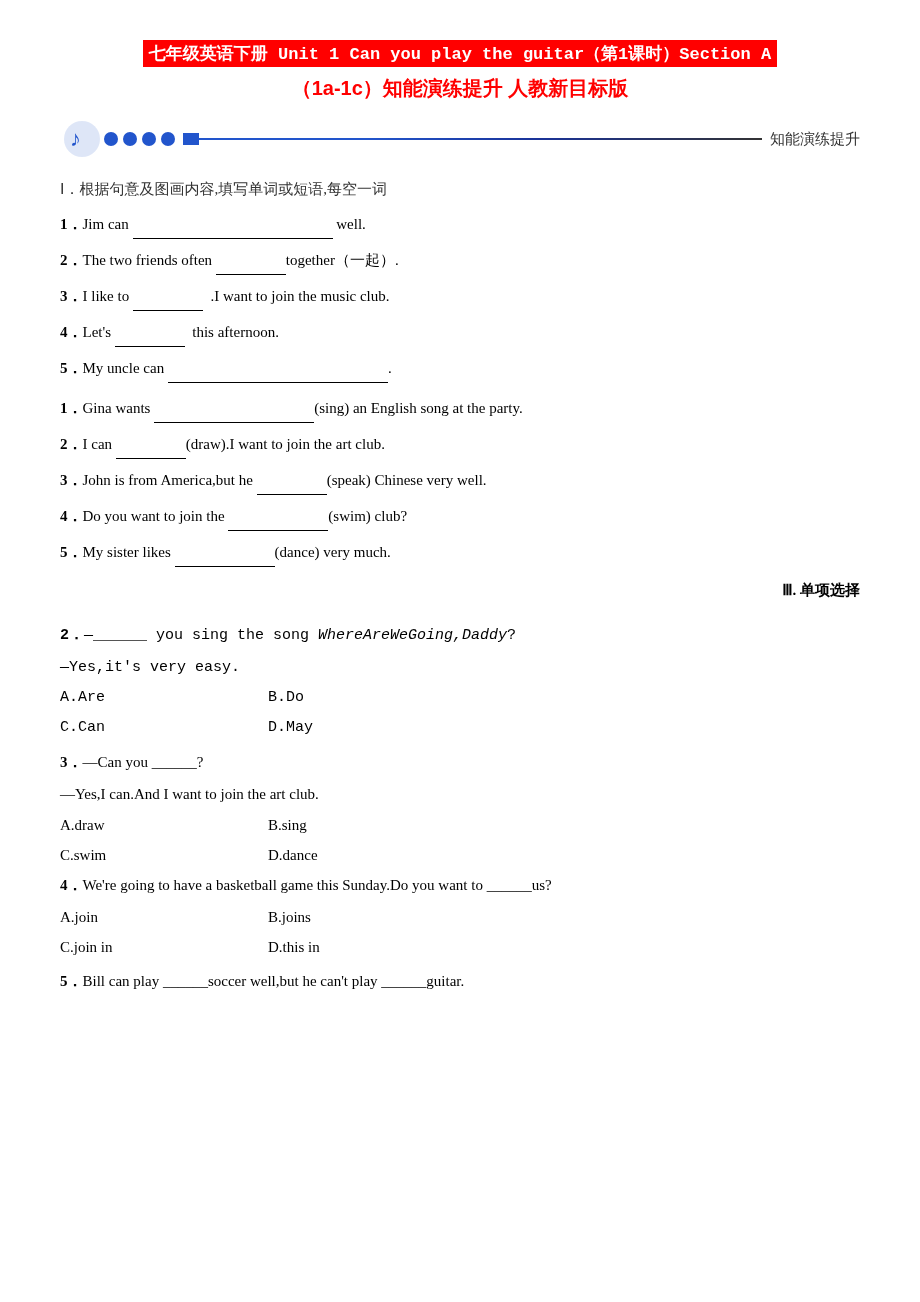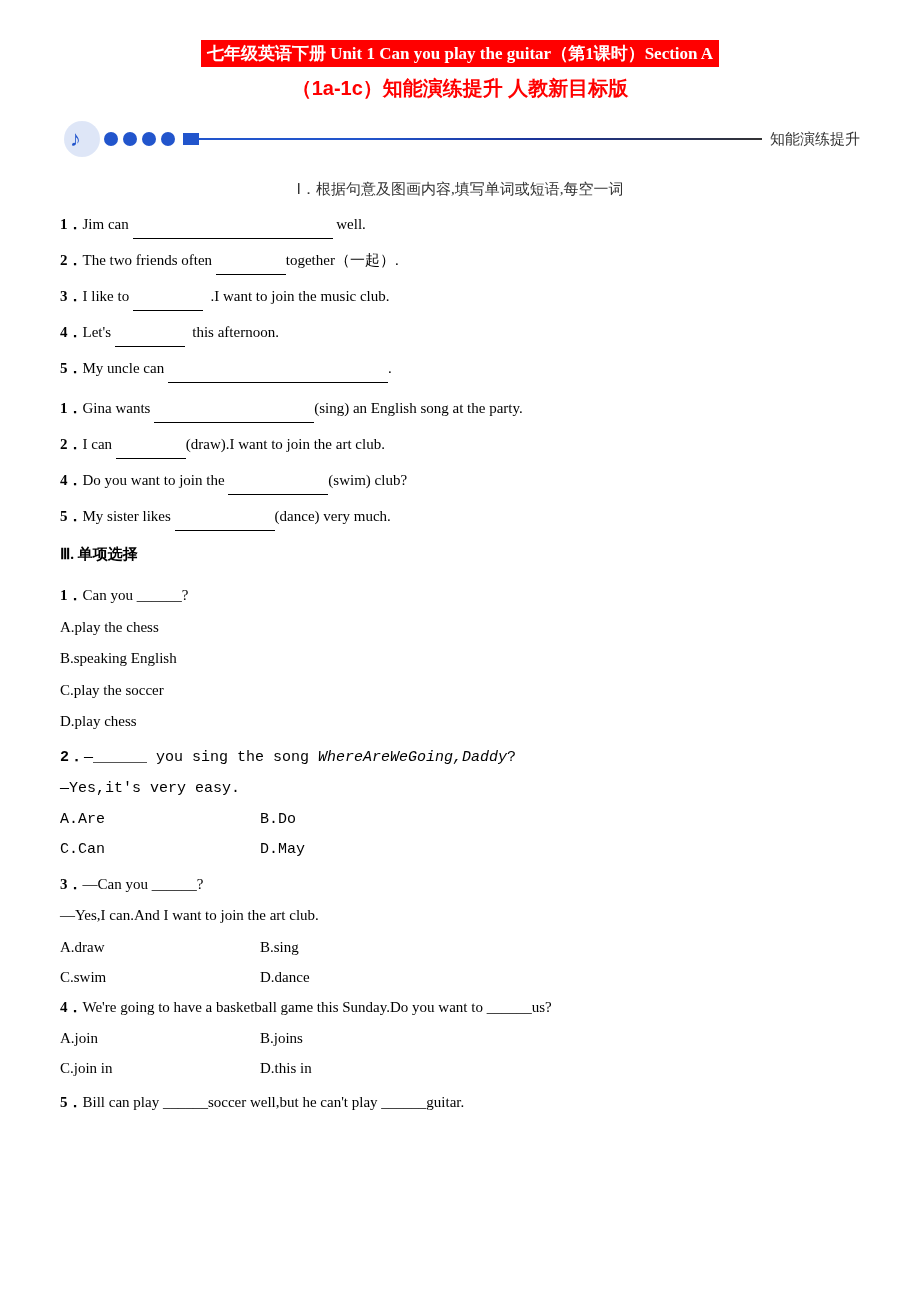--- a/index.html
+++ b/index.html
@@ -16,21 +16,21 @@
       text-align: center;
       margin-bottom: 18px;
     }
     .title-line1 {
       display: inline-block;
       background: #FF0000;
       color: #fff;
       font-size: 17px;
       font-weight: bold;
       padding: 2px 6px;
-      font-family: Liberation Serif, serif;
+      font-family: Liberation Mono, monospace;
     }
     .title-line2 {
       display: block;
       color: #FF0000;
       font-size: 20px;
       font-weight: bold;
       font-family: "SimHei", "黑体", sans-serif;
       margin-top: 8px;
     }
     .header-bar {
@@ -61,21 +61,20 @@
       font-size: 15px;
       color: #333;
       margin-left: 8px;
       font-family: Liberation Serif, serif;
     }
     .section-title {
       font-size: 15px;
       color: #333;
       margin-bottom: 10px;
       margin-top: 8px;
-      text-align: center;
     }
     .question-block {
       margin-bottom: 6px;
       line-height: 2;
     }
     .q-num {
       font-weight: bold;
       font-size: 15px;
     }
     .blank {
@@ -88,26 +87,27 @@
     .blank-sm { min-width: 70px; }
     .blank-md { min-width: 100px; }
     .blank-lg { min-width: 160px; }
     .blank-xl { min-width: 200px; }
     .section-header {
       font-size: 15px;
       font-weight: bold;
       color: #000;
       margin-top: 14px;
       margin-bottom: 6px;
+      text-align: right;
     }
     .italic { font-style: italic; }
     .choice-col2-wide {
       display: grid;
       grid-template-columns: 200px 1fr;
-      column-gap: 0;
+      column-gap: 8px;
       line-height: 2;
     }
     .divider-space { height: 10px; }
     p { line-height: 2.1; }
   </style>
 </head>
 <body>
 
 <div class="title-box">
   <span class="title-line1">七年级英语下册 Unit 1 Can you play the guitar（第1课时）Section A</span>
@@ -154,38 +154,34 @@
 
 <div style="margin-top:10px;">
 
   <div class="question-block">
     <span class="q-num">1．</span>Gina wants <span class="blank blank-lg"></span>(sing) an English song at the party.
   </div>
   <div class="question-block">
     <span class="q-num">2．</span>I can <span class="blank blank-sm"></span>(draw).I want to join the art club.
   </div>
   <div class="question-block">
+    <span class="q-num">3．</span>John is from America,but he <span class="blank blank-sm"></span>(speak) Chinese very well.
+  </div>
+  <div class="question-block">
     <span class="q-num">4．</span>Do you want to join the <span class="blank blank-md"></span>(swim) club?
   </div>
   <div class="question-block">
     <span class="q-num">5．</span>My sister likes <span class="blank blank-md"></span>(dance) very much.
   </div>
 </div>
 
 <div style="margin-top:10px;">
   <div class="section-header">Ⅲ. 单项选择</div>
   <div class="divider-space"></div>
 
-  <div>
-    <p><span class="q-num">1．</span>Can you ______?</p>
-    <p>A.play the chess</p>
-    <p>B.speaking English</p>
-    <p>C.play the soccer</p>
-    <p>D.play chess</p>
-  </div>
 
   <div style="margin-top:4px;font-family:Liberation Mono, monospace;">
     <p><span class="q-num">2．</span>—______ you sing the song <span class="italic">WhereAreWeGoing,Daddy</span>?</p>
     <p>—Yes,it's very easy.</p>
     <div class="choice-col2-wide">
       <span>A.Are</span>
       <span>B.Do</span>
       <span>C.Can</span>
       <span>D.May</span>
     </div>

